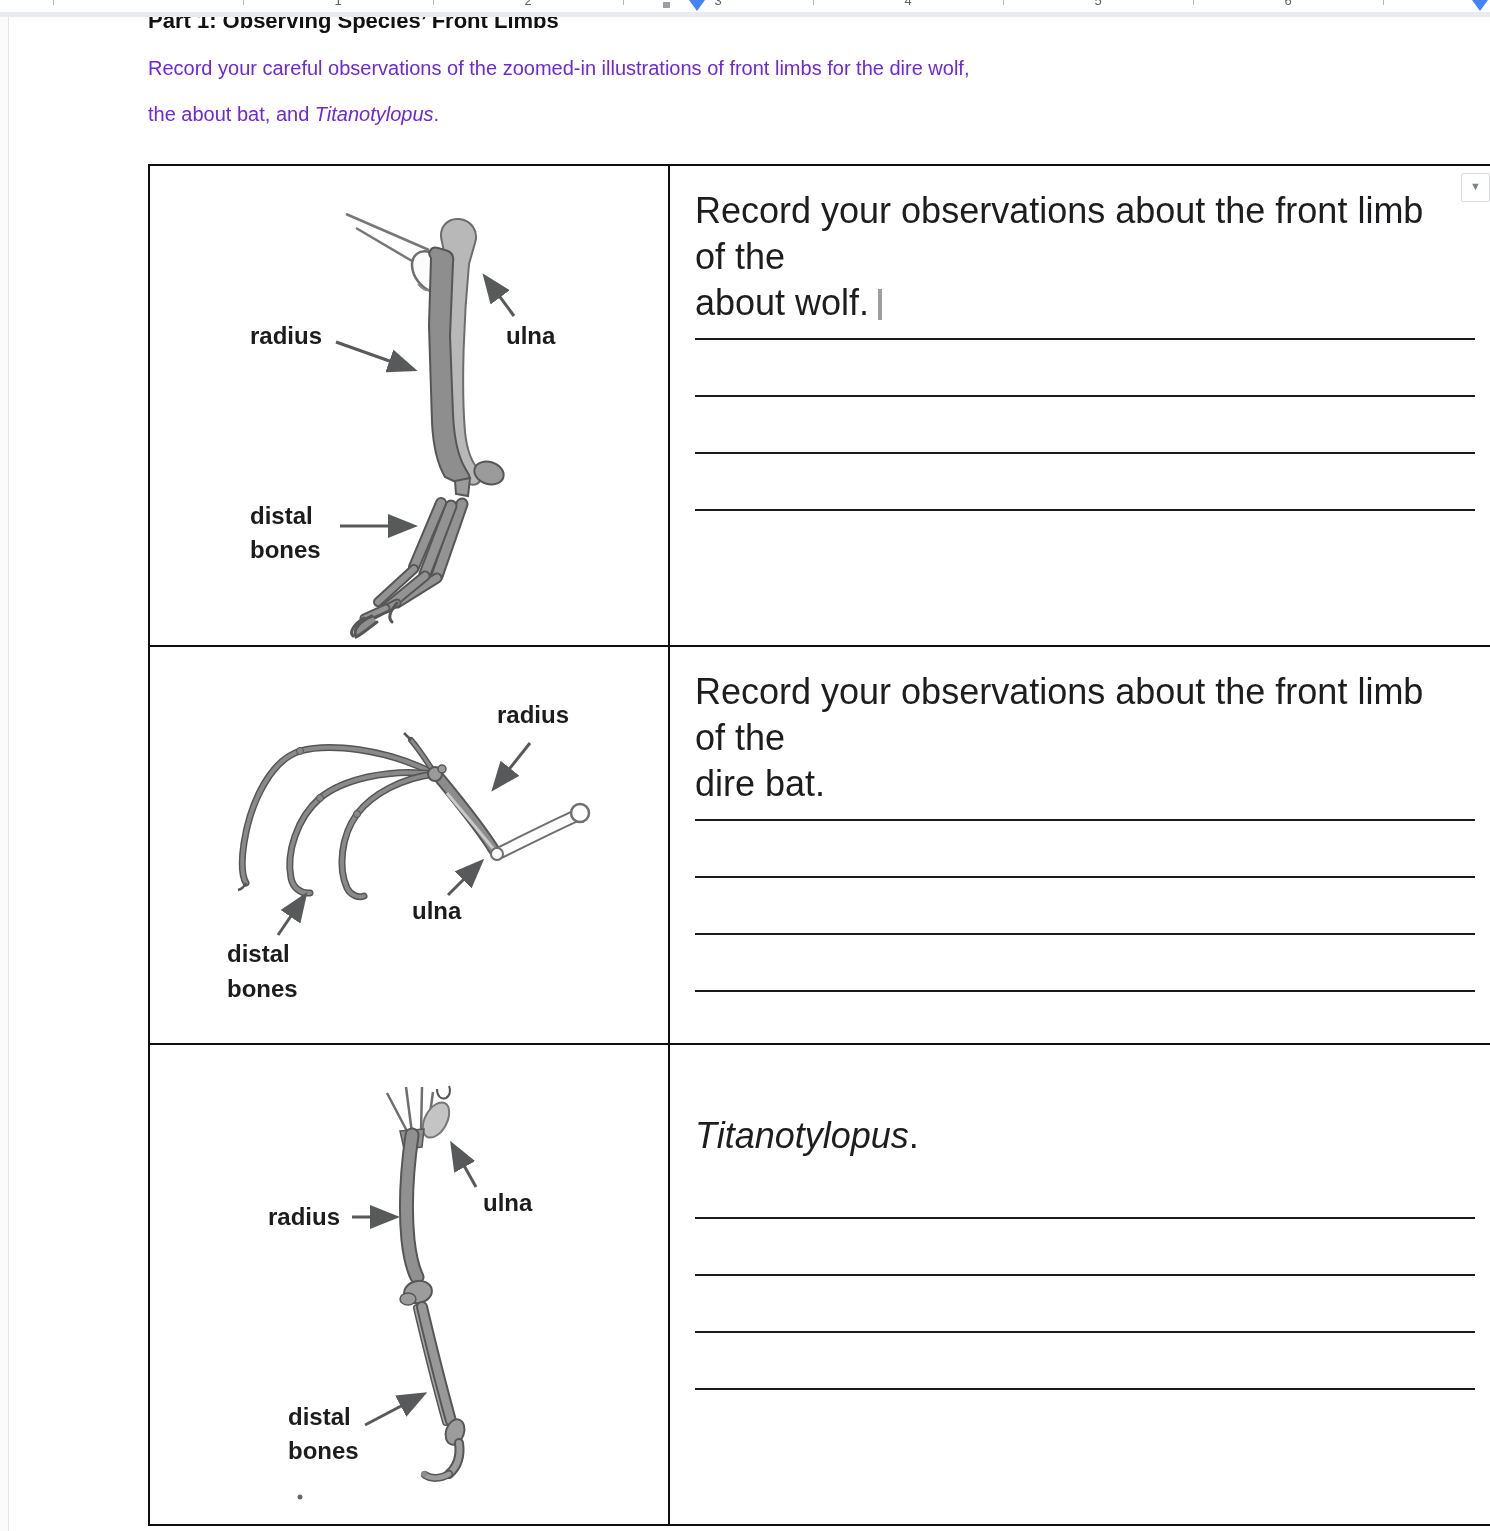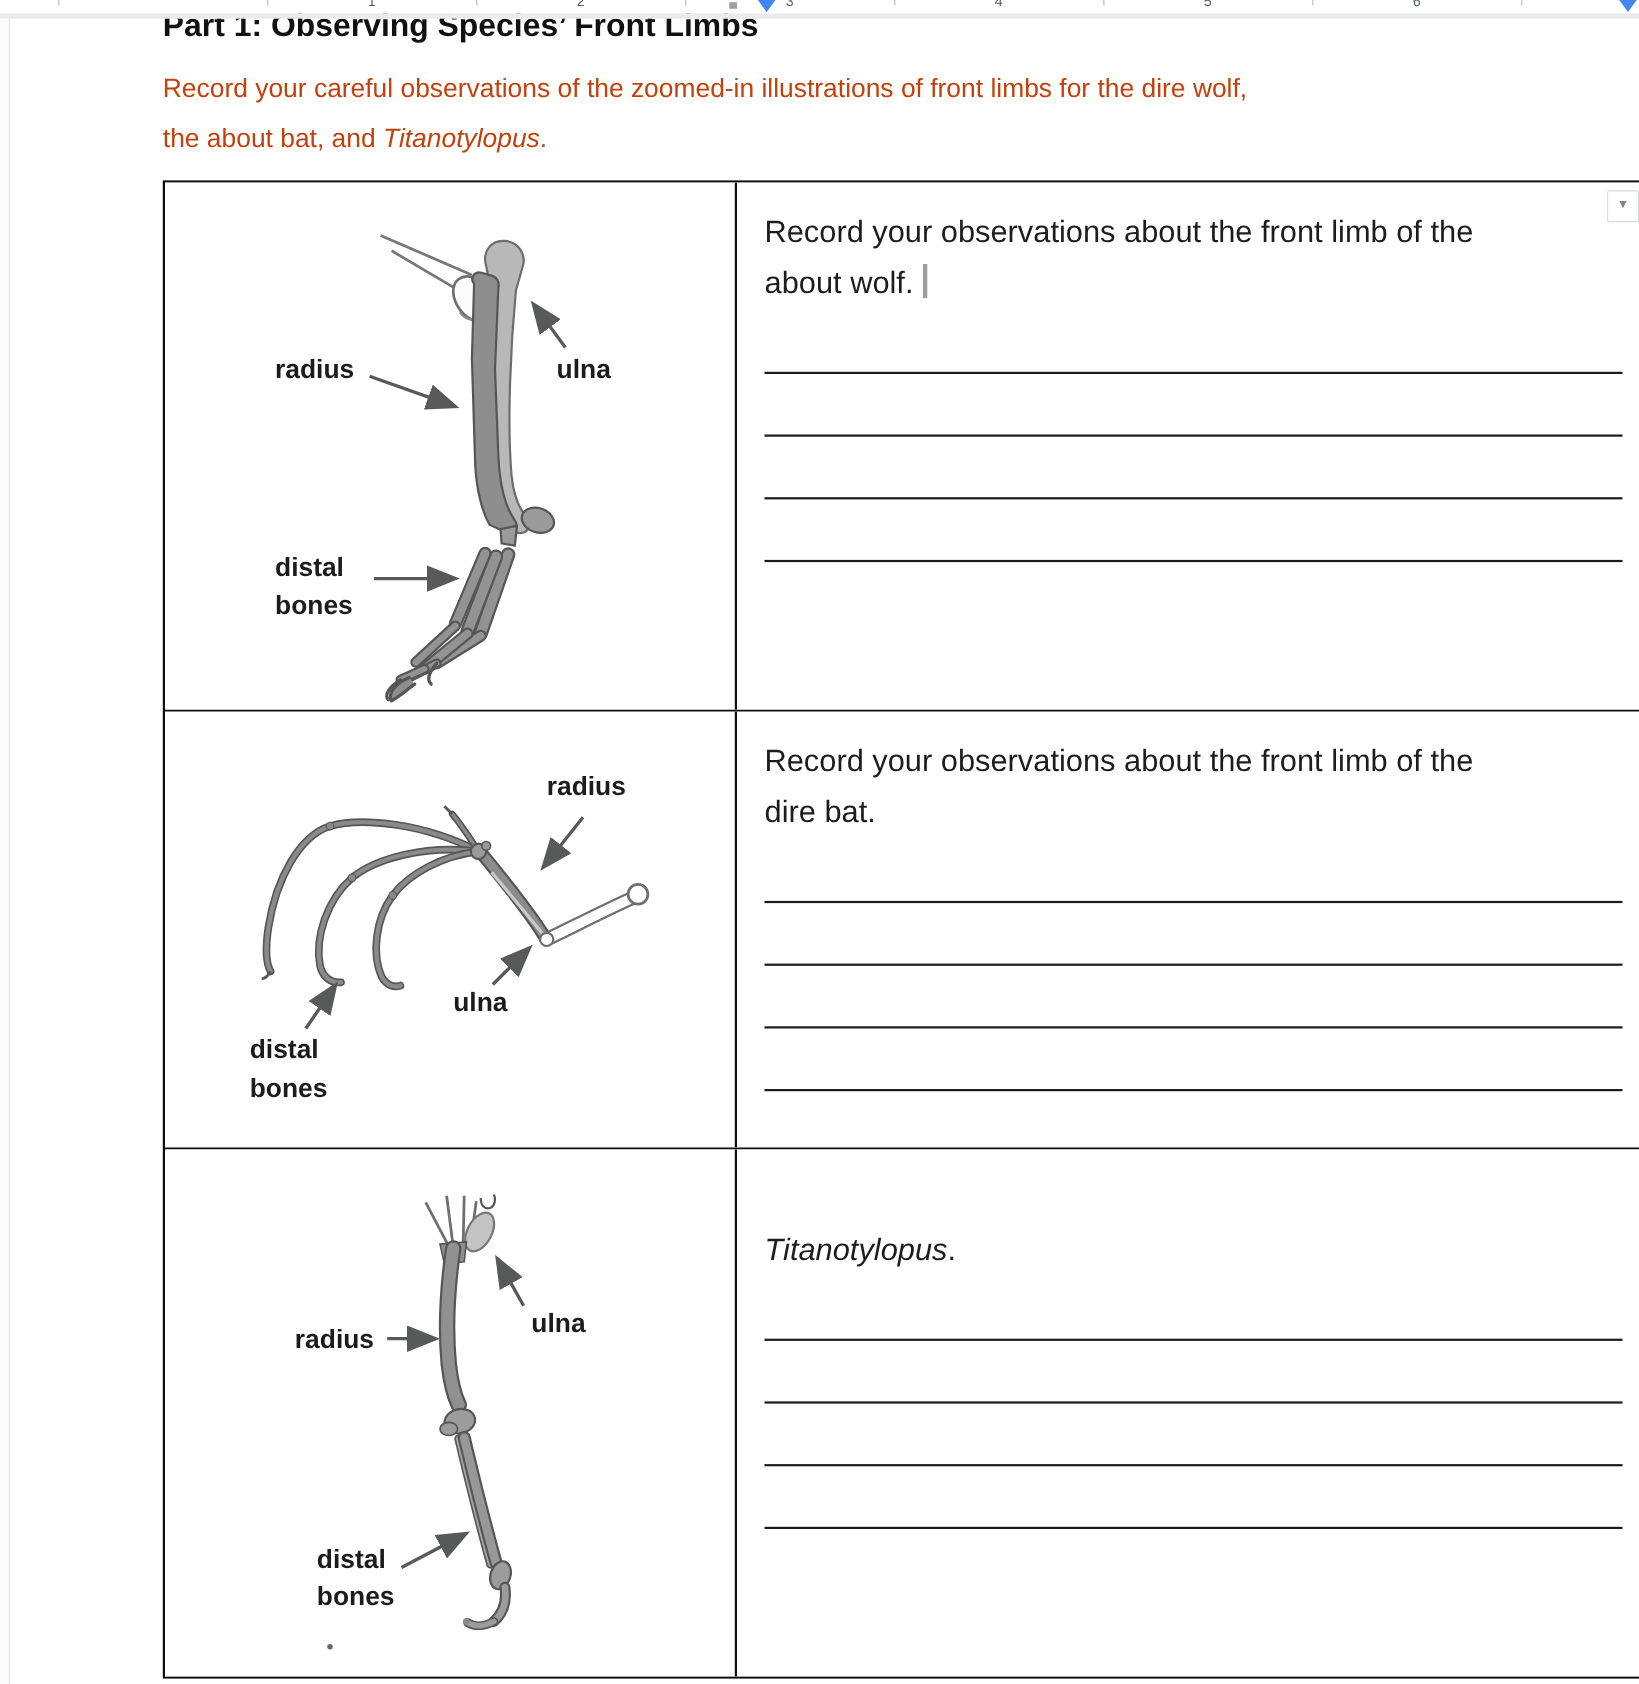--- a/index.html
+++ b/index.html
@@ -9,29 +9,29 @@
   }
   
   .ruler{position:absolute;top:0;left:0;width:1490px;height:12px;background:#fff;overflow:hidden;z-index:5}
   .tick{position:absolute;top:0;width:1px;height:5px;background:#b4b7bb}
   .rnum{position:absolute;top:-7px;font-size:13px;color:#5f6368;transform:translateX(-50%)}
   .tri{position:absolute;top:0;width:0;height:0;border-left:8px solid transparent;border-right:8px solid transparent;border-top:11px solid #4285f4}
   .sqm{position:absolute;top:2px;width:7px;height:6px;background:#9aa0a6}
   .band{position:absolute;top:12px;left:0;width:1490px;height:5px;background:#e9ebee;z-index:4}
   .gutter{position:absolute;top:17px;left:0;width:8px;height:1514px;background:#fbfbfc;border-right:1px solid #e4e5e7;z-index:4}
   
-  .title{position:absolute;left:148px;top:8px;font-size:29px;font-weight:700;color:#111;white-space:nowrap}
-  .intro{position:absolute;left:148px;top:58px;font-size:24px;line-height:46px;color:#c2410c;width:1342px}
+  .title{position:absolute;left:148px;top:8px;font-size:22px;font-weight:700;color:#111;white-space:nowrap}
+  .intro{position:absolute;left:148px;top:45px;font-size:20px;line-height:46px;color:#6d28d9;width:1342px}
   
   .doc-table{position:absolute;left:148px;top:164px;width:1400px;border:2px solid #0e0e0e;background:#fff}
   .t-row{position:relative;display:flex}
   .t-row.divided{border-bottom:2px solid #0e0e0e}
   .cell-fig{width:518px;border-right:2px solid #0e0e0e;background:#fff;overflow:hidden}
   .cell-ans{position:relative;flex:1;background:#fff}
-  .prompt{position:absolute;left:25px;top:22px;font-size:28px;line-height:46px;color:#1d1d1f;width:760px}
+  .prompt{position:absolute;left:25px;top:22px;font-size:36px;line-height:46px;color:#1d1d1f;width:760px}
   .bline{position:absolute;left:25px;width:780px;height:2px;background:#1b1b1b}
   .caret{display:inline-block;width:4px;height:31px;background:#9e9e9e;margin-left:9px;vertical-align:-5px}
   .ddbox{position:absolute;left:791px;top:7px;width:27px;height:27px;border:1px solid #d7d9dc;border-radius:2px;background:#fff;text-align:center;line-height:25px;font-size:11px;color:#7f848a}
   svg{display:block}
   svg text{font-family:"Liberation Sans",sans-serif;font-size:24px;font-weight:600;fill:#1c1c1c}
 </style>
 </head>
 <body>
 
 <div class="ruler">

